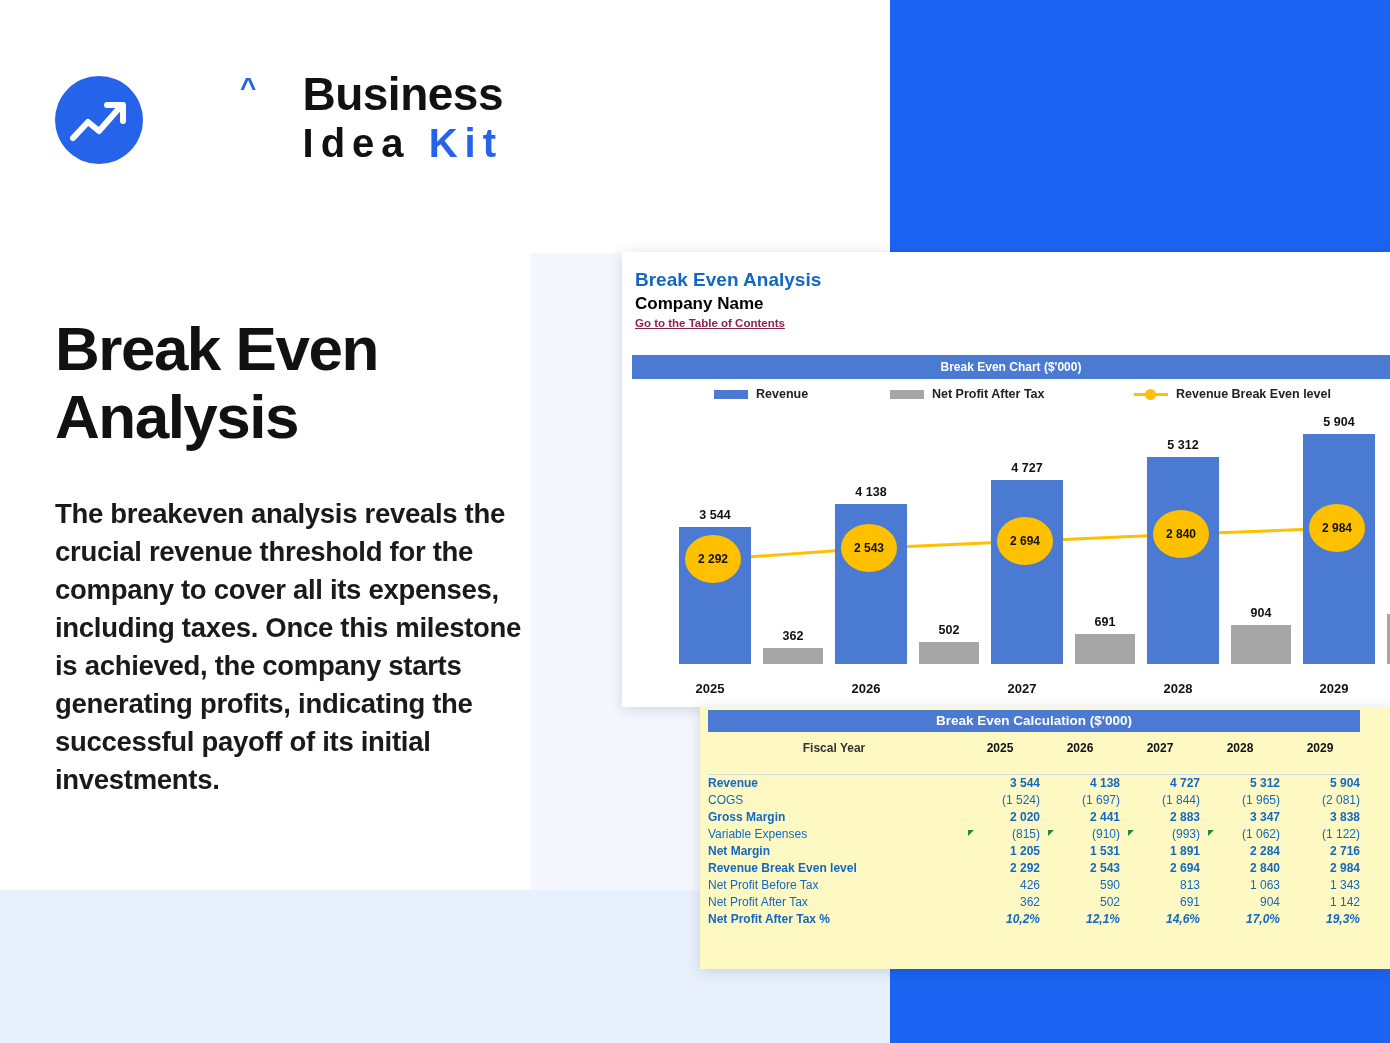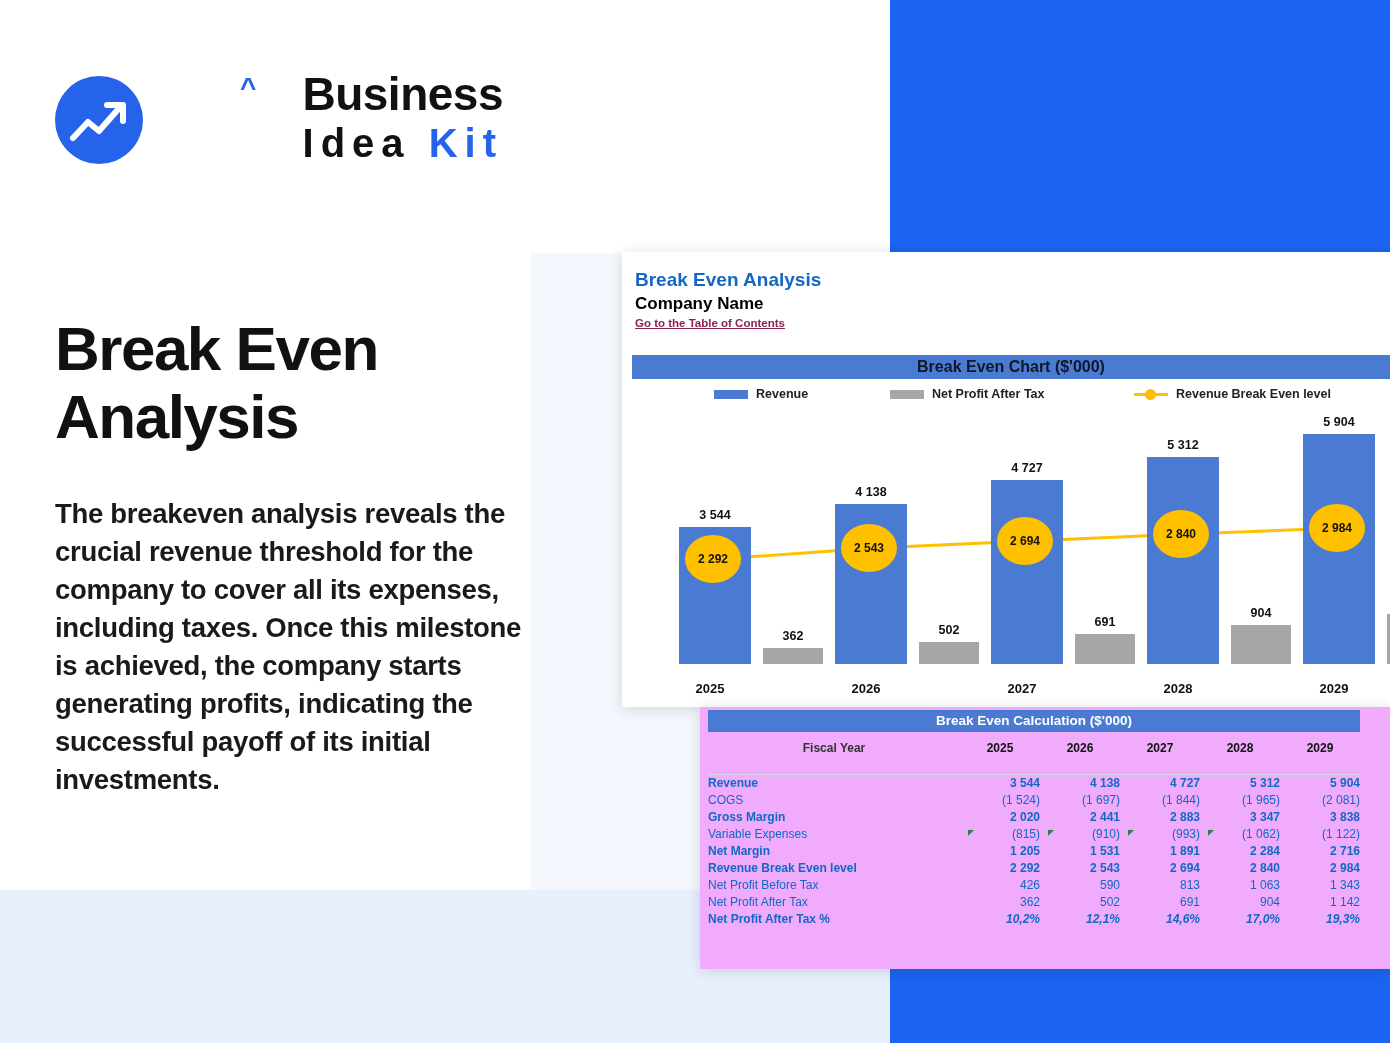--- a/index.html
+++ b/index.html
@@ -136,22 +136,22 @@
     font-weight: bold;
     color: #8b2252;
     text-decoration: underline;
     cursor: pointer;
   }
   .chart-header {
     position: absolute;
     left: 10px; top: 103px;
     width: 758px; height: 24px;
     background: #4a7ad1;
-    color: #0f172a;
-    font-size: 16px;
+    color: #ffffff;
+    font-size: 12px;
     font-weight: bold;
     text-align: center;
     line-height: 24px;
   }
 
   
   .legend {
     position: absolute;
     left: 10px; top: 133px;
     width: 758px; height: 22px;
@@ -241,21 +241,21 @@
     text-align: center;
     line-height: 48px;
   }
   .be-line { position: absolute; left: 0; top: 0; }
 
   
   .table-panel {
     position: absolute;
     left: 700px; top: 707px;
     width: 690px; height: 262px;
-    background: #f0abfc;
+    background: #fef9c3;
     box-shadow: 0 2px 14px rgba(0,0,0,0.14);
     overflow: hidden;
   }
   .table-header {
     position: absolute;
     left: 8px; top: 3px;
     width: 652px; height: 22px;
     background: #4a7ad1;
     color: #ffffff;
     font-size: 13.5px;

